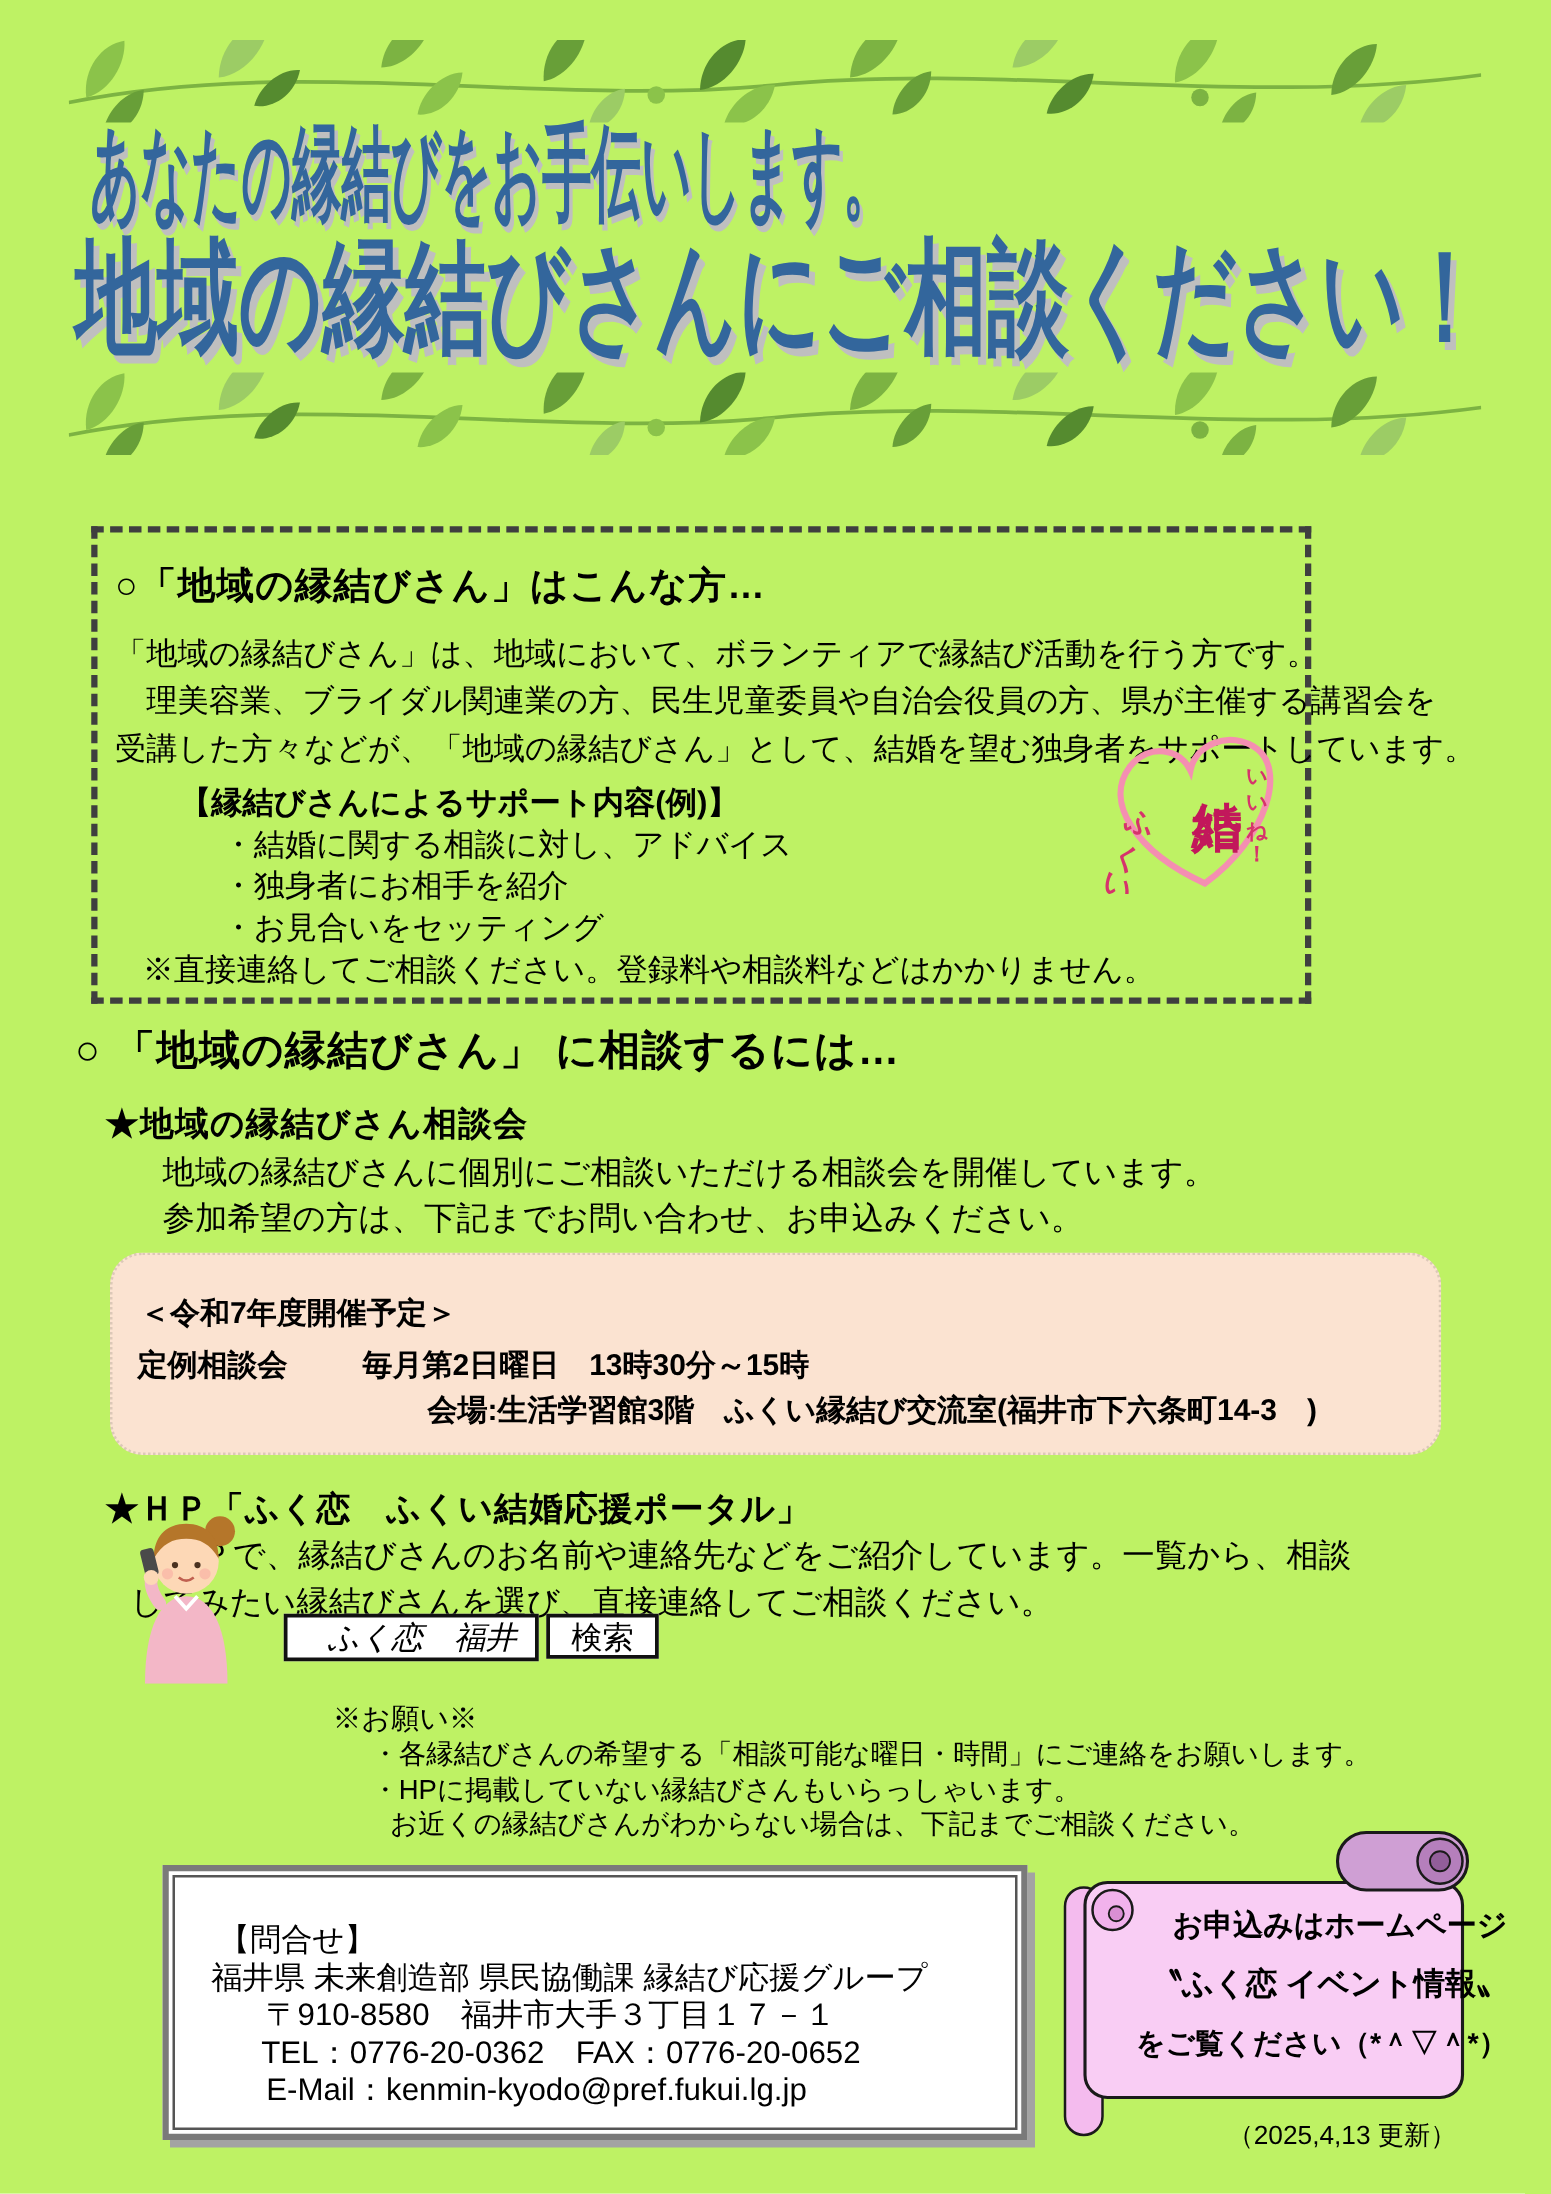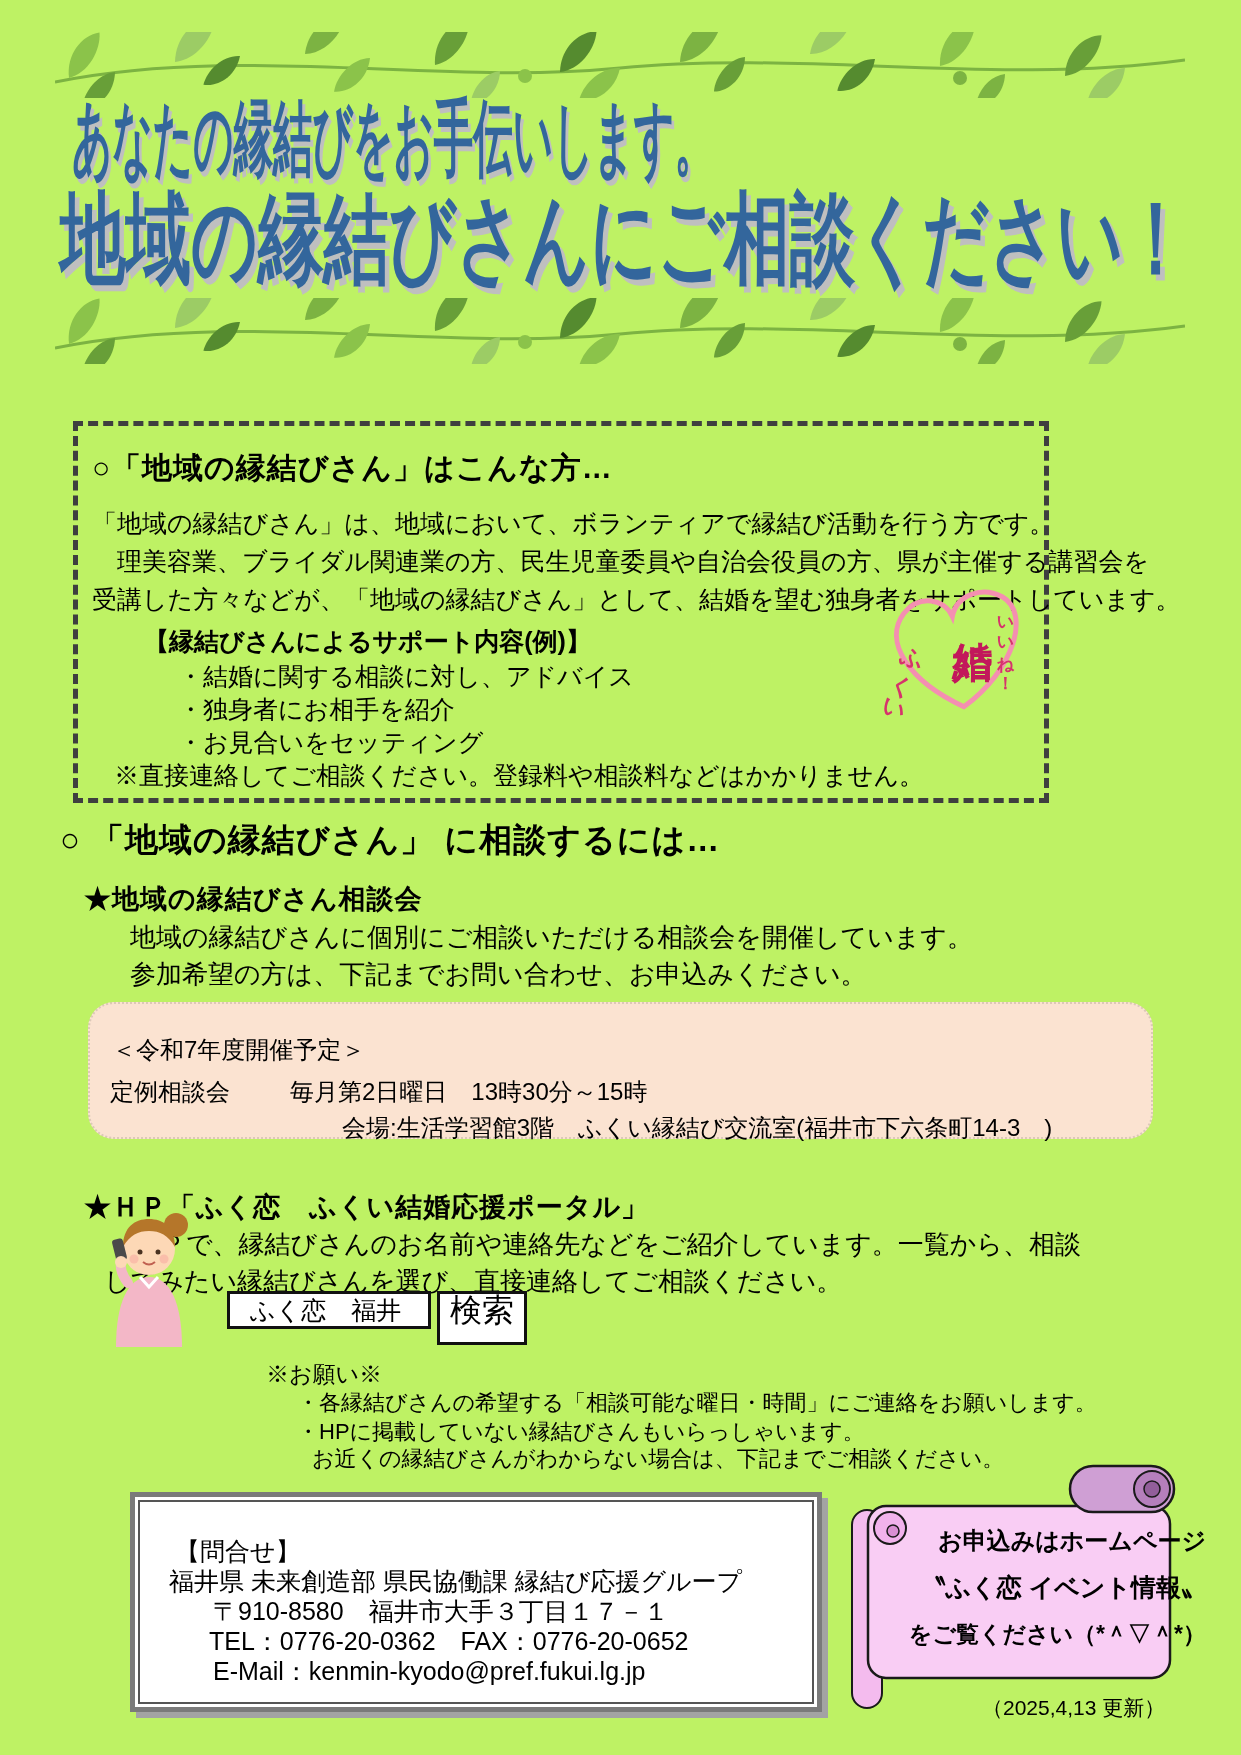--- a/index.html
+++ b/index.html
@@ -23,34 +23,34 @@
   .heart-fukui{left:16px;top:48px;font-size:23px;font-weight:900;color:#d6336c;writing-mode:vertical-rl;
                transform:rotate(20deg);letter-spacing:2px;}
   .heart-kekkon{left:70px;top:26px;font-size:40px;font-weight:900;color:#c2185b;writing-mode:vertical-rl;letter-spacing:2px;}
   .heart-iine{left:118px;top:20px;font-size:17px;font-weight:700;color:#d6336c;writing-mode:vertical-rl;letter-spacing:1px;}
   
   .heading2{left:60px;top:818px;font-size:33px;font-weight:900;letter-spacing:1px;}
   .meeting-heading{left:84px;top:881px;font-size:27px;font-weight:900;letter-spacing:1px;}
   .meeting-line1{left:130px;top:920px;font-size:26px;}
   .meeting-line2{left:130px;top:957px;font-size:26px;}
   
-  .schedule-box{left:88px;top:1002px;width:1065px;height:137px;background:#fbe3d1;border:2px dotted #dcc8b8;
-                border-radius:26px;box-sizing:border-box;}
+  .schedule-box{left:88px;top:1002px;width:1065px;height:162px;background:#fbe3d1;border:2px dotted #dcc8b8;
+                border-radius:26px;box-sizing:border-box;font-weight:bold;}
   .schedule-title{left:22px;top:30px;font-size:24px;}
   .schedule-row1-label{left:20px;top:72px;font-size:24px;}
   .schedule-row1-value{left:200px;top:72px;font-size:24px;}
   .schedule-row2{left:252px;top:108px;font-size:24px;}
   
   .hp-heading{left:84px;top:1189px;font-size:27px;font-weight:900;letter-spacing:1px;}
   .hp-line1{left:108px;top:1227px;font-size:26px;}
   .hp-line2{left:104px;top:1264px;font-size:26px;}
   .search-input{left:227px;top:1291px;width:204px;height:38px;border:3px solid #111;box-sizing:border-box;
-                font-size:25px;line-height:33px;padding-left:20px;background:#fff;}
-  .search-button{left:437px;top:1291px;width:90px;height:54px;border:3px solid #111;box-sizing:border-box;
-                 font-size:32px;line-height:33px;text-align:center;background:#fff;}
+                font-size:25px;line-height:33px;padding-left:32px;background:#fff;font-style:italic;}
+  .search-button{left:437px;top:1291px;width:90px;height:36px;border:3px solid #111;box-sizing:border-box;
+                 font-size:25px;line-height:33px;text-align:center;background:#fff;}
   
   .request-heading{left:266px;top:1359px;font-size:23px;}
   .request-item1{left:297px;top:1388px;font-size:22px;}
   .request-item2{left:297px;top:1417px;font-size:22px;}
   .request-item3{left:312px;top:1444px;font-size:22px;}
   
   .contact-box{left:130px;top:1492px;width:692px;height:220px;background:#fff;border:5px solid #7a7a7a;
                box-shadow:6px 6px 0 #a3a3a3;box-sizing:border-box;text-align:right;}
   .contact-inner{position:absolute;inset:3px;border:2px solid #555;}
   .contact-heading{left:40px;top:38px;font-size:25px;}

